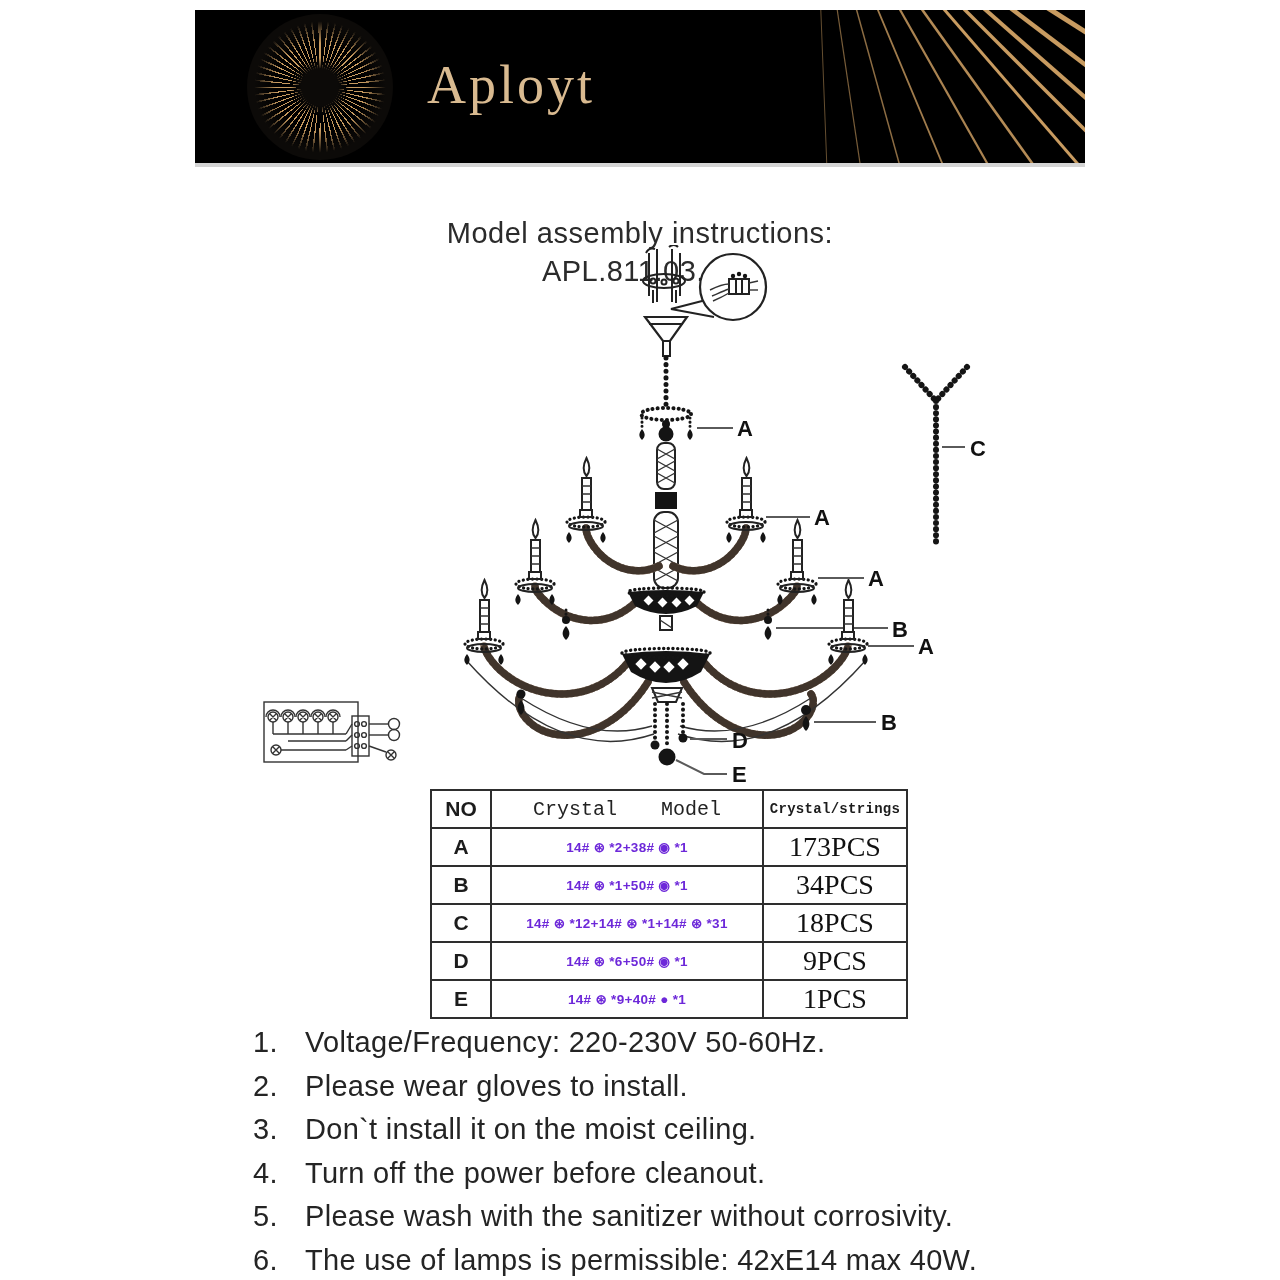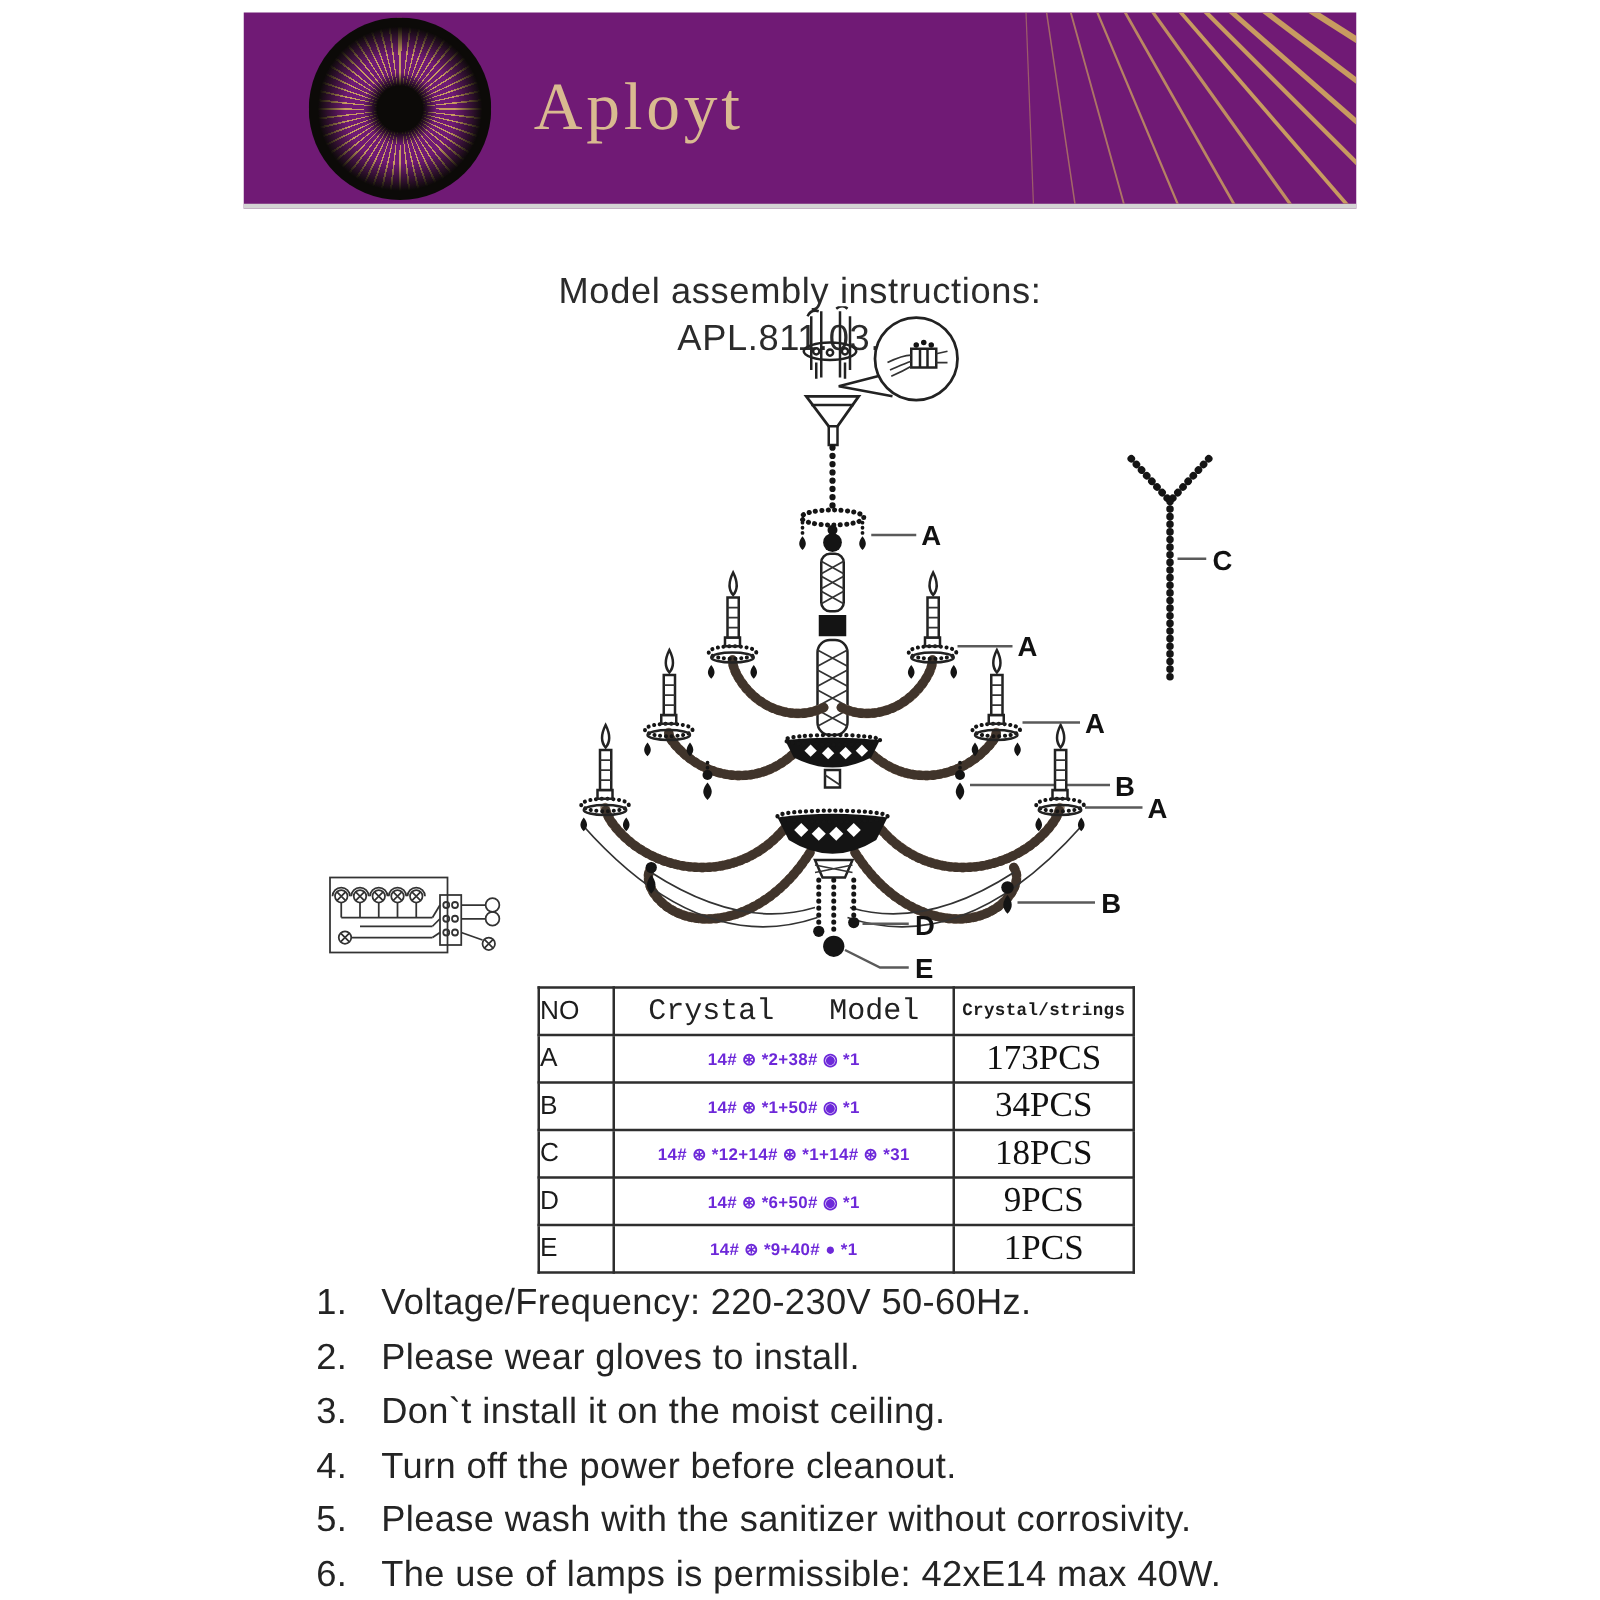--- a/index.html
+++ b/index.html
@@ -1,21 +1,21 @@
 <!DOCTYPE html>
 <html><head>
 <meta charset="utf-8">
 <style>
   html,body{margin:0;padding:0;background:#ffffff;}
   .page{position:relative;width:1280px;height:1280px;background:#ffffff;overflow:hidden;
         font-family:"Liberation Sans",sans-serif;color:#1c1c1c;}
 
   
   .banner{position:absolute;left:195px;top:10px;width:890px;height:153px;
-          background:#701a75;border-bottom:4px solid #d4d4d4;overflow:hidden;}
+          background:#000000;border-bottom:4px solid #d4d4d4;overflow:hidden;}
   .sunburst{position:absolute;left:52px;top:4px;width:146px;height:146px;border-radius:50%;
             background:
               radial-gradient(closest-side,#0c0a08 0 25%,rgba(12,10,8,0) 40% 60%,#0c0a08 90%),
               repeating-conic-gradient(#c89b60 0deg 1.5deg,rgba(12,10,8,0) 1.5deg 6.4deg);}
   .brand{position:absolute;left:232px;top:44px;font-family:"Liberation Serif",serif;
          font-size:54px;font-weight:400;color:#d9ba90;letter-spacing:3px;}
   .banner-rays{position:absolute;right:0;top:0;}
 
   
   .title{position:absolute;left:0;width:100%;top:174px;text-align:center;
@@ -29,25 +29,25 @@
   .leader{stroke:#5a5a5a;stroke-width:2;fill:none;}
   .dots{stroke:#151515;fill:none;stroke-linecap:round;}
   .rope-base{stroke:#937f6e;fill:none;stroke-width:7.5;stroke-linecap:round;}
   .rope-twist{stroke:#40342b;fill:none;stroke-width:7.5;stroke-linecap:round;stroke-dasharray:1.8 3.4;}
   .solid{fill:#141414;stroke:none;}
   .thin{stroke:#333;stroke-width:1.4;fill:none;}
 
   
   .parts-table{position:absolute;left:430px;top:789px;border-collapse:collapse;table-layout:fixed;}
   .parts-table td{border:2px solid #2e2e2e;height:36px;padding:0;vertical-align:middle;}
-  .col-no{width:58px;font-weight:normal;font-size:21px;}
+  .col-no{width:58px;text-align:center;font-weight:bold;font-size:21px;}
   .col-model{width:270px;text-align:center;}
   .col-qty{width:142px;text-align:center;}
   .th-model{display:flex;justify-content:center;gap:44px;
-            font-family:"Liberation Mono",monospace;font-size:24px;color:#222;}
+            font-family:"Liberation Mono",monospace;font-size:20px;color:#222;}
   .th-qty{font-family:"Liberation Mono",monospace;font-weight:bold;font-size:14px;letter-spacing:0.3px;}
   .cell-model{font-weight:bold;font-size:13.5px;letter-spacing:0.3px;color:#6d28d9;}
   .cell-qty{font-family:"Liberation Serif",serif;font-size:28px;color:#111;}
 
   
   .instructions{position:absolute;left:253px;top:1021px;width:830px;}
   .inst-row{display:flex;font-size:29px;line-height:43.5px;color:#242424;letter-spacing:0.3px;}
   .inst-num{width:52px;flex:0 0 52px;}
 </style>
 </head>

